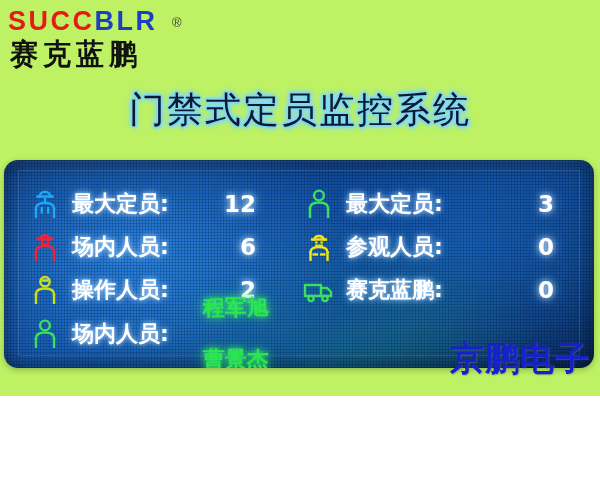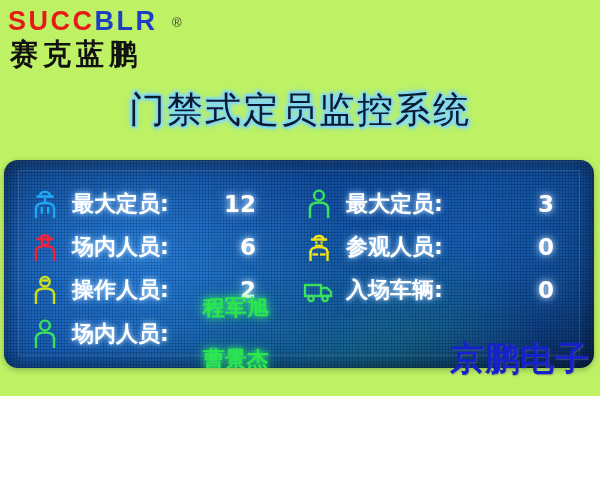--- a/index.html
+++ b/index.html
@@ -295,21 +295,21 @@
         </div>
         <div class="cell cell-right">
           <svg class="ico right-ico" viewBox="0 0 34 30">
             <g fill="none" stroke="#3BE05C" stroke-width="2.3" stroke-linecap="square">
               <path d="M3 10 h16 v11 h-16 z"></path>
               <path d="M19 13 h6 l4 4 v4 h-10 z"></path>
               <circle cx="9" cy="23.5" r="2.6"></circle>
               <circle cx="23" cy="23.5" r="2.6"></circle>
             </g>
           </svg>
-          <span class="lbl">入场车辆:</span>
+          <span class="lbl">赛克蓝鹏:</span>
           <span class="val">0</span>
         </div>
       </div>
 
       <div class="led-row row-names">
         <svg class="ico" viewBox="0 0 32 30">
           <g fill="none" stroke="#3BE05C" stroke-width="2.3" stroke-linecap="square">
             <circle cx="16" cy="7" r="4.6"></circle>
             <path d="M7.5 19 q0 -5.5 8.5 -5.5 q8.5 0 8.5 5.5"></path>
             <path d="M7.5 19 v8"></path>

